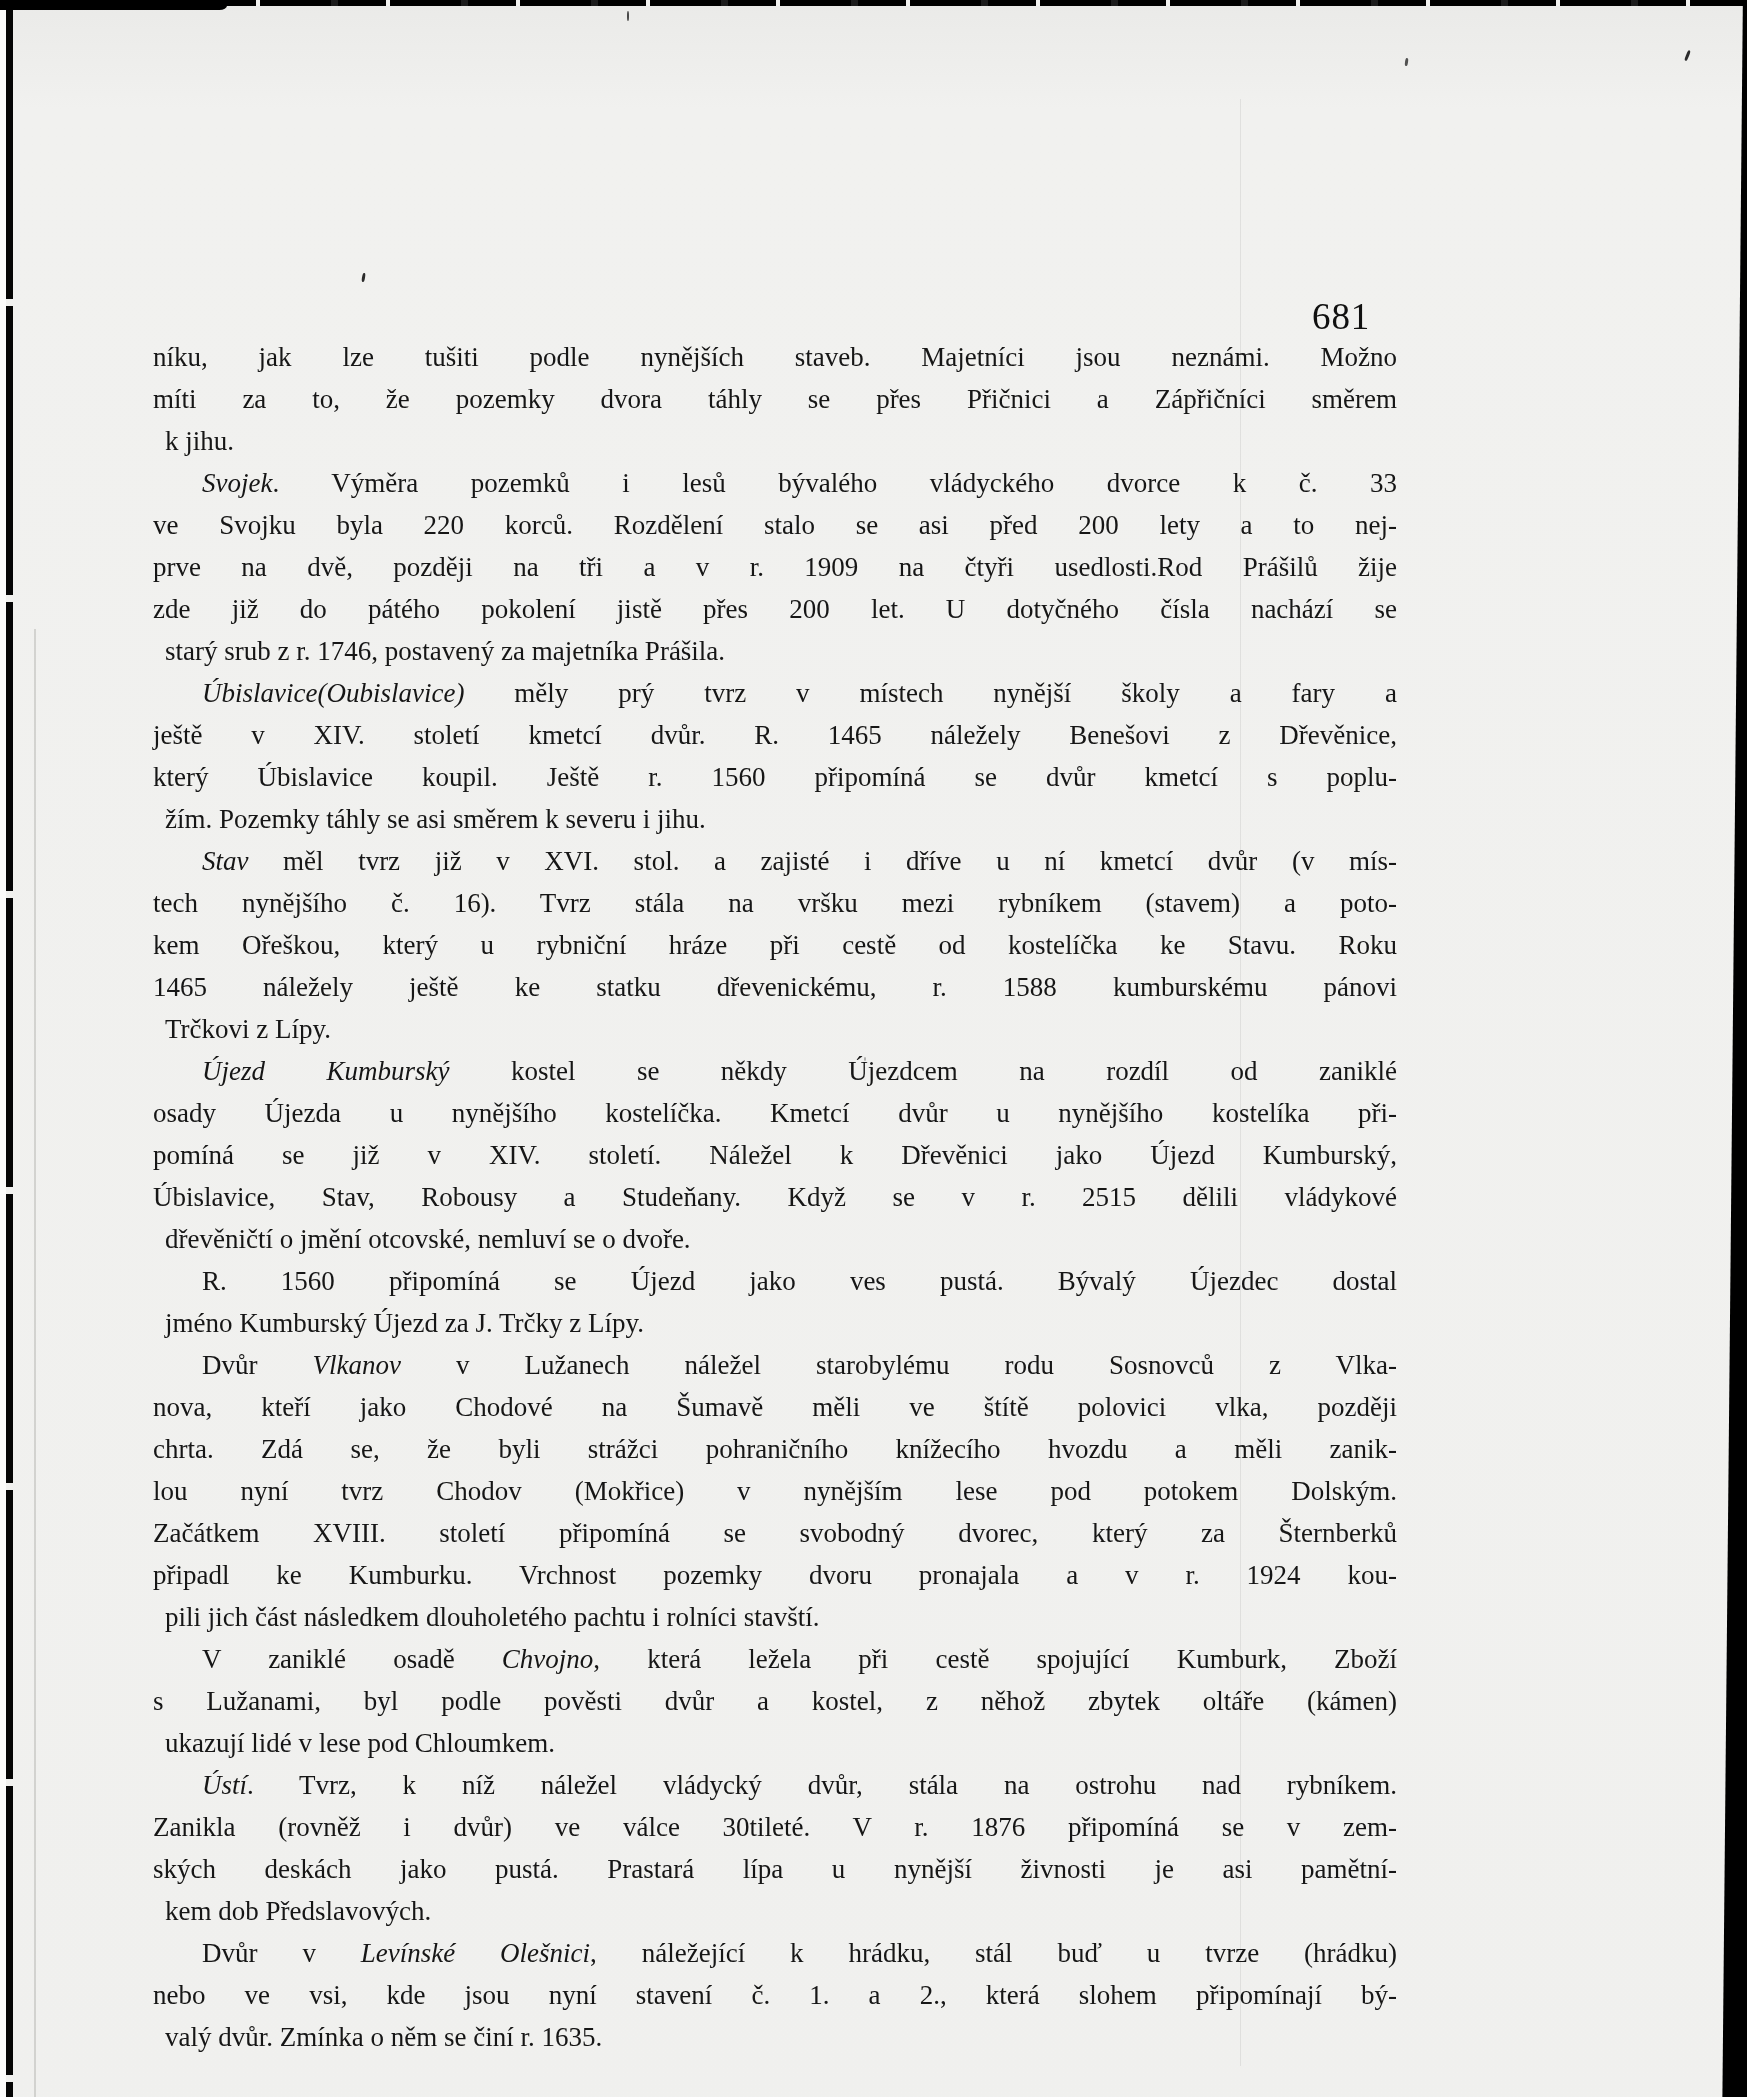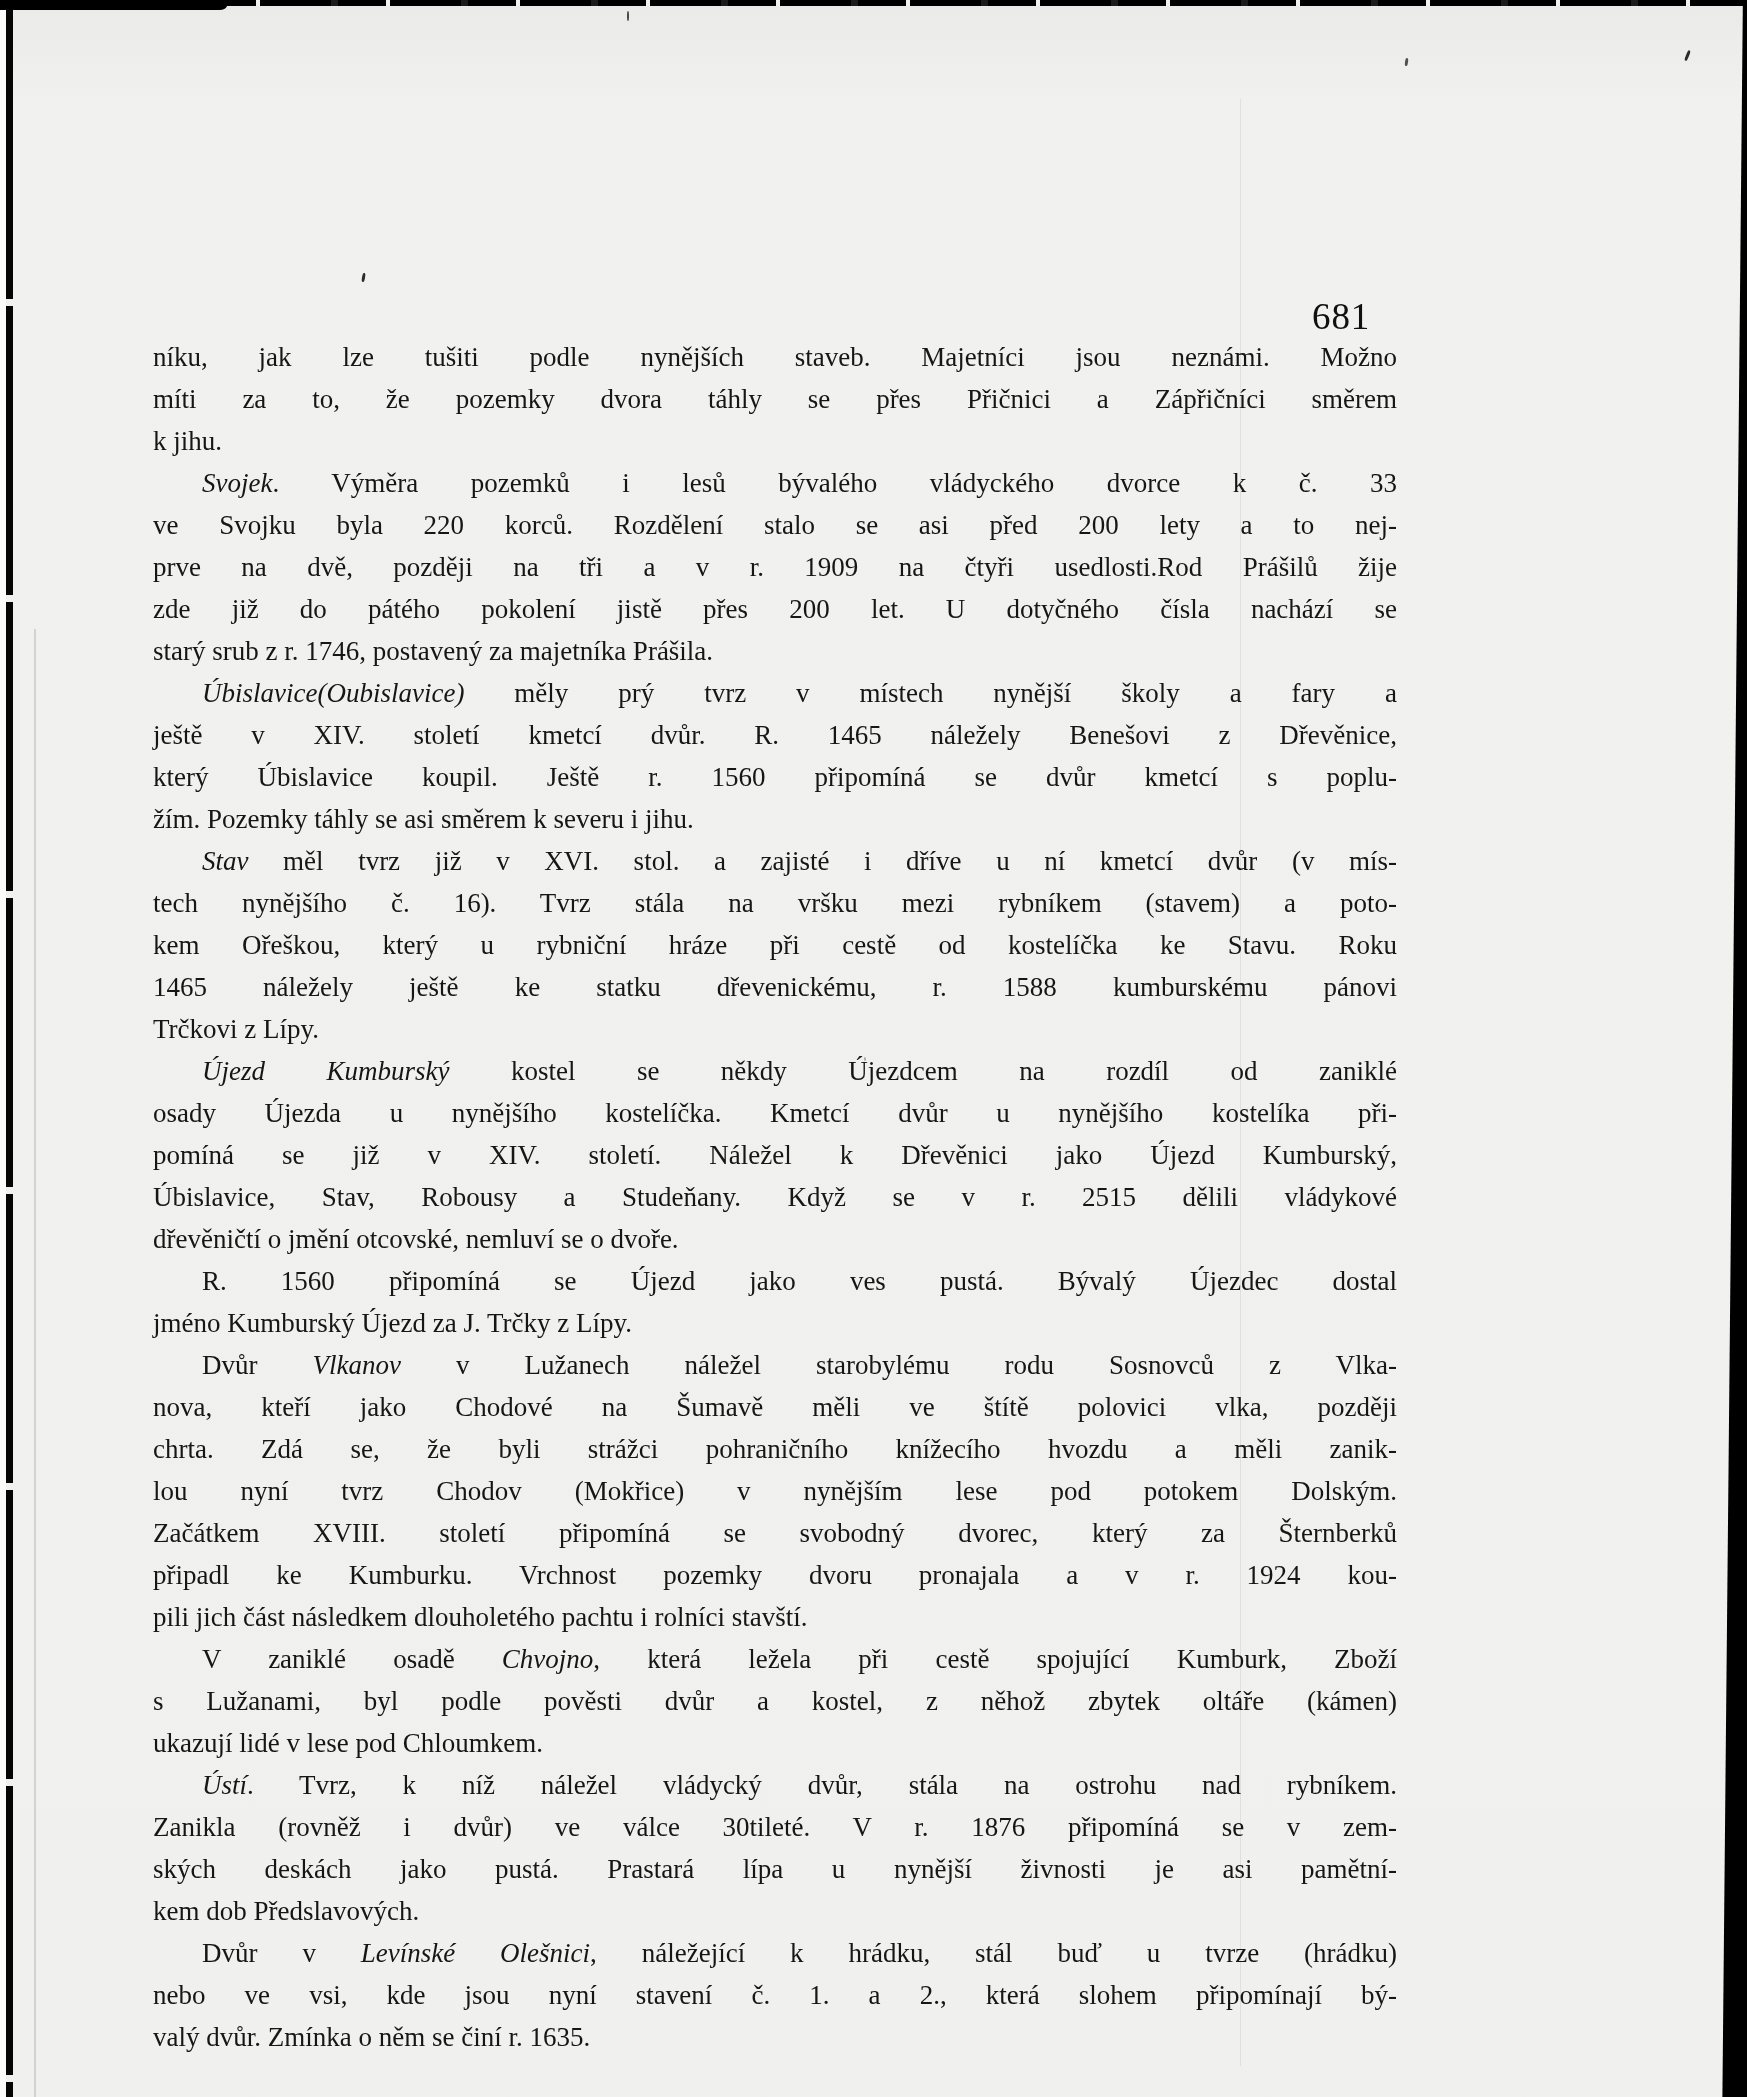--- a/index.html
+++ b/index.html
@@ -44,21 +44,21 @@
     position:absolute;top:251px;right:378px;
     font-size:37px;color:#101010;
     letter-spacing:0.8px;
     margin-top:44px;
   }
   .text-block{
     position:absolute;left:153px;top:336px;width:1244px;
     font-size:27px;line-height:42px;color:#161616;
   }
   .line{text-align:justify;text-align-last:justify;}
-  .line.last{text-align:right;text-align-last:left;}
+  .line.last{text-align:right;text-align-last:left;margin-left:12px;}
   .line.indent{text-indent:49px;}
   .it{font-style:italic;}
 </style>
 </head>
 <body>
 
 <div class="page">
 
   <div class="outer-left"></div>
   <div class="gutter-line"></div>

